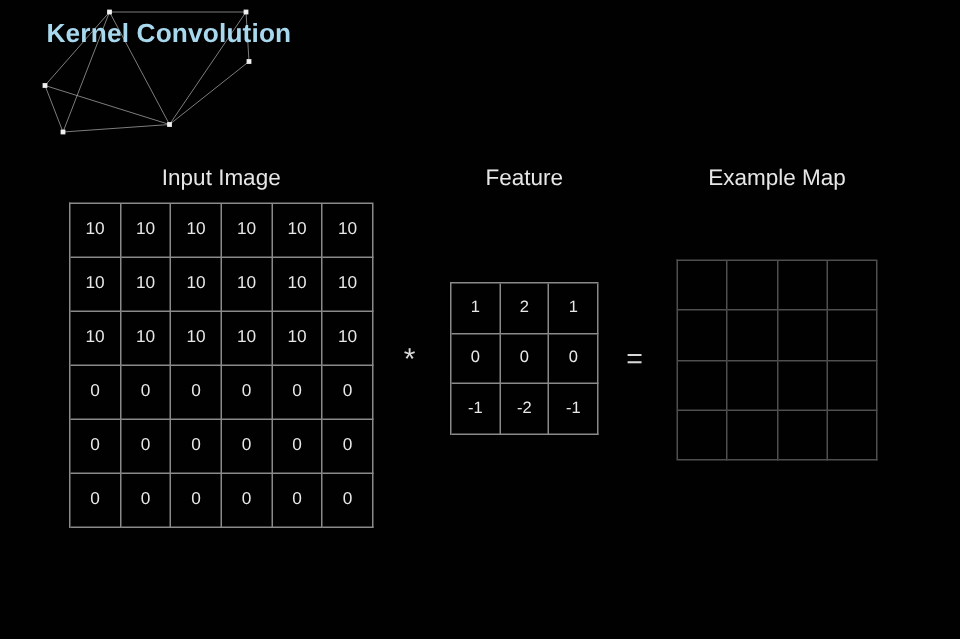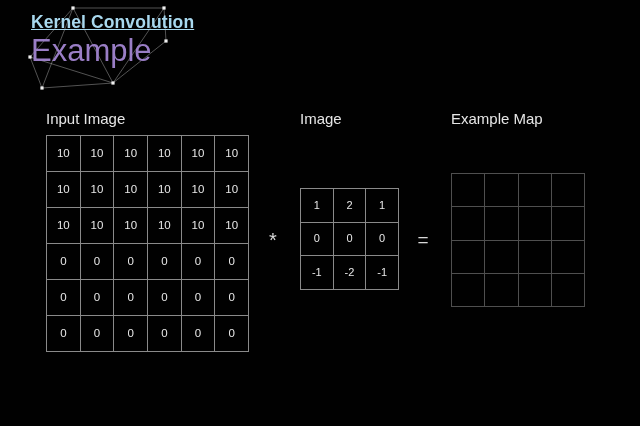--- a/index.html
+++ b/index.html
@@ -35,38 +35,38 @@
     z-index: 3;
   }
   #main-title {
     font-size: 17.5px;
     font-weight: bold;
     color: #a8d8ee;
     letter-spacing: 0.1px;
     line-height: 20px;
     margin: 0;
     white-space: nowrap;
-    text-decoration: underline;
   }
   #sub-title {
     font-size: 31px;
     font-weight: normal;
     color: #9a7ec6;
     line-height: 36px;
     margin: 0;
     margin-top: 1px;
     white-space: nowrap;
   }
 
   
   .panel-heading {
     position: absolute;
     font-size: 15px;
     color: #e6e6e6;
     white-space: nowrap;
+    text-align: center;
     line-height: 18px;
   }
   #heading-input    { left: 46px;  top: 110px; width: 203px; }
   #heading-kernel   { left: 300px; top: 110px; width: 99px;  }
   #heading-feature  { left: 451px; top: 110px; width: 134px; }
 
   
   .grid {
     position: absolute;
     display: grid;
@@ -168,25 +168,24 @@
     <rect x="71.4" y="6.4" width="3.2" height="3.2" fill="#f0f0f0"></rect>
     <rect x="162.4" y="6.4" width="3.2" height="3.2" fill="#f0f0f0"></rect>
     <rect x="164.4" y="39.4" width="3.2" height="3.2" fill="#f0f0f0"></rect>
     <rect x="40.4" y="86.4" width="3.2" height="3.2" fill="#f0f0f0"></rect>
     <rect x="111.4" y="81.4" width="3.2" height="3.2" fill="#f0f0f0"></rect>
     <rect x="28.4" y="55.4" width="3.2" height="3.2" fill="#f0f0f0"></rect>
   </svg>
 
 <div id="title-block">
   <div id="main-title">Kernel Convolution</div>
-  <div id="sub-title">Example</div>
 </div>
 
 <div class="panel-heading" id="heading-input">Input Image</div>
-<div class="panel-heading" id="heading-kernel">Image</div>
+<div class="panel-heading" id="heading-kernel">Feature</div>
 <div class="panel-heading" id="heading-feature">Example Map</div>
 
 <div class="grid" id="grid-input">
     <div class="cell">10</div>
     <div class="cell">10</div>
     <div class="cell">10</div>
     <div class="cell">10</div>
     <div class="cell">10</div>
     <div class="cell">10</div>
     <div class="cell">10</div>

